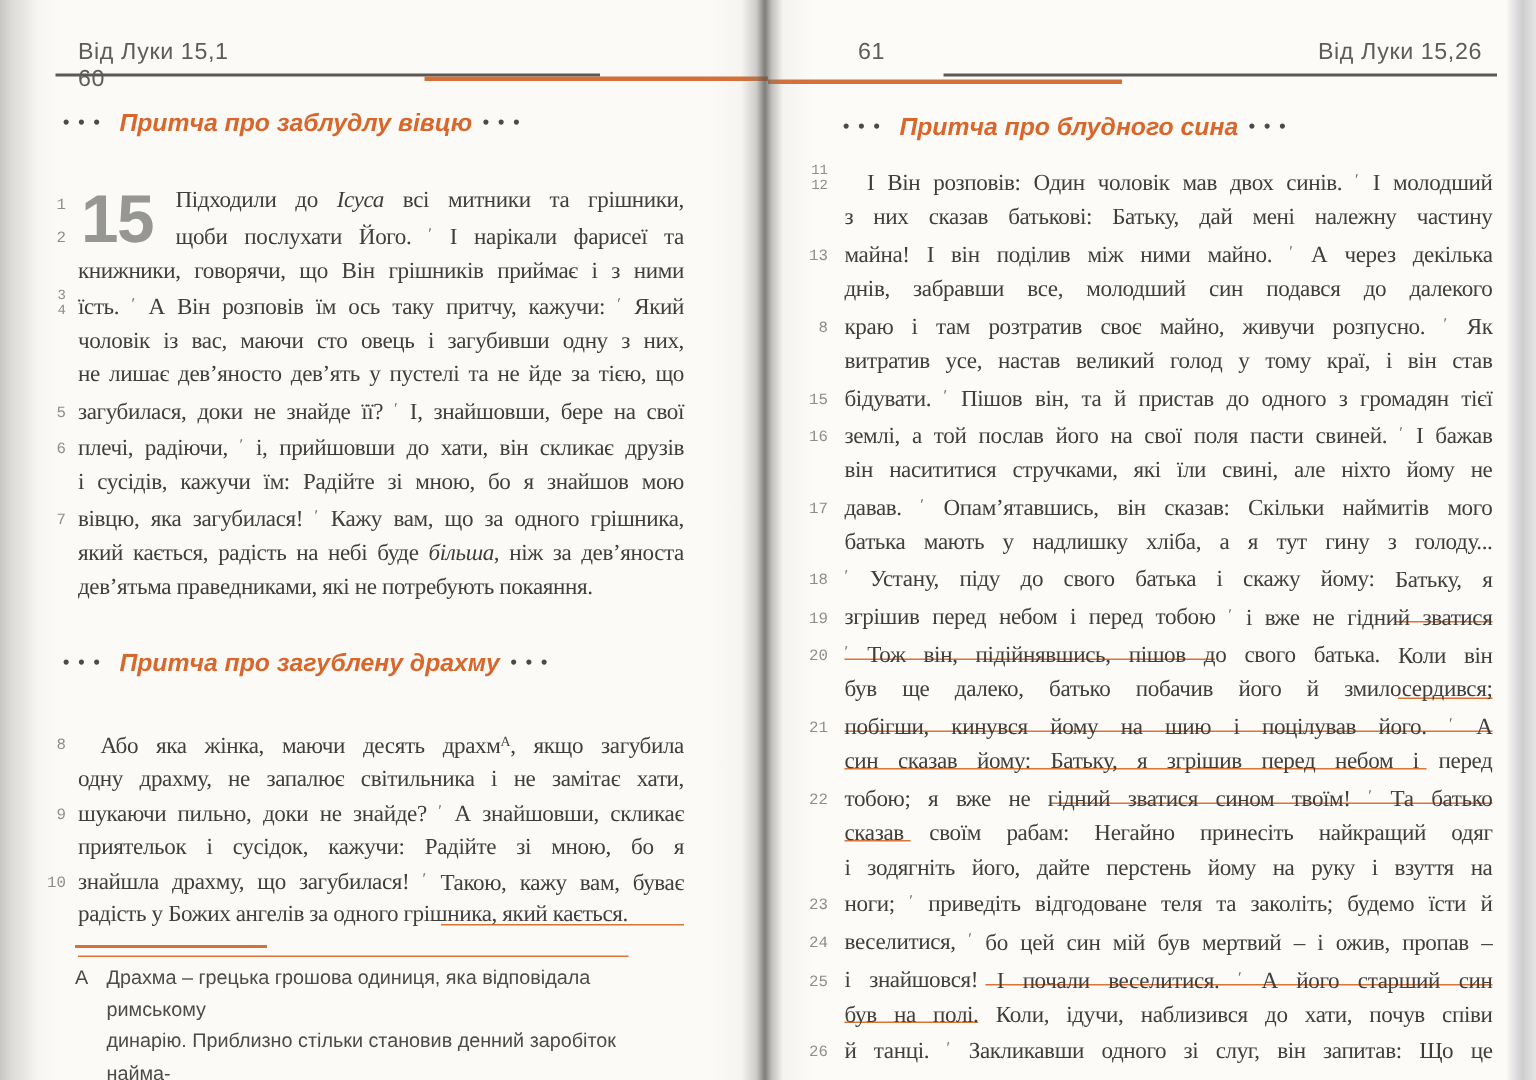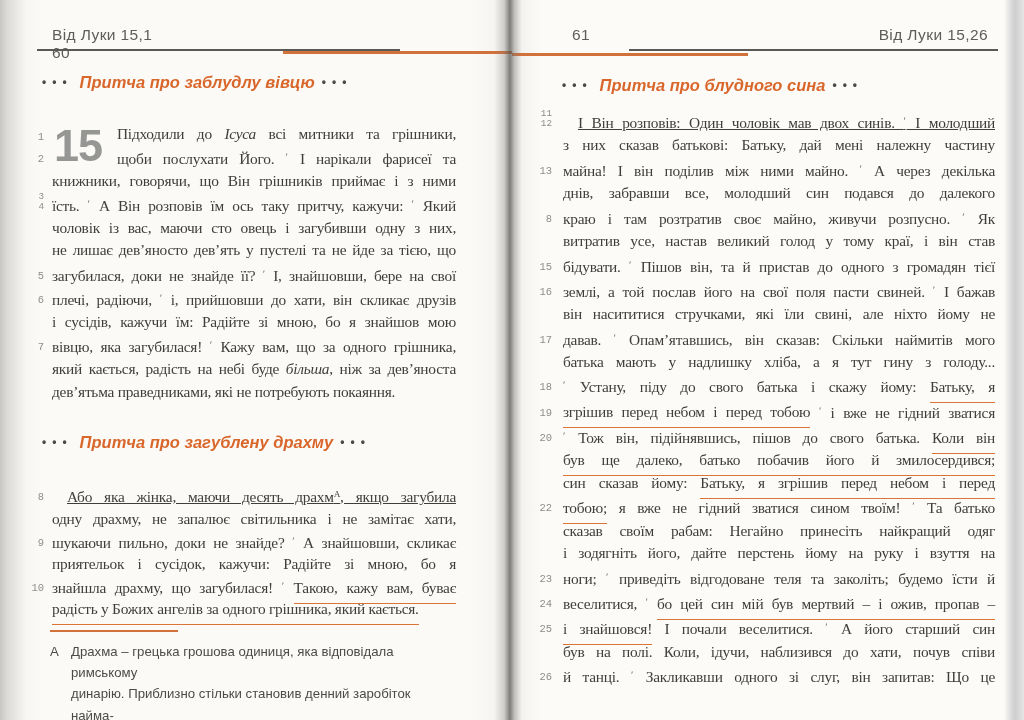--- a/index.html
+++ b/index.html
@@ -40,30 +40,30 @@
   .h-right1{top:76px;left:50px;width:424px;}
   
   .textcol{position:absolute;color:#403e3b;letter-spacing:-0.25px;}
   .p-left1{top:123px;left:52px;width:404px;font-size:15.4px;line-height:22.2px;}
   .p-left2{top:484px;left:52px;width:404px;font-size:15.4px;line-height:21.8px;}
   .p-right1{top:109px;left:51px;width:432px;font-size:15.4px;line-height:22.6px;}
   .row{position:relative;}
   .txt{display:block;white-space:nowrap;text-align:justify;text-align-last:justify;}
   .row.last .txt{text-align-last:left;}
   .row.cap .txt{padding-left:65px;}
-  .row.ind .txt{padding-left:15px;text-decoration:underline;}
+  .row.ind .txt{padding-left:15px;}
   .vnum{position:absolute;left:-28px;top:3px;width:20px;text-align:right;
     font-family:Liberation Mono, monospace;font-size:10.5px;color:#8e8d8b;letter-spacing:0;}
   .p-right1 .vnum{left:-31px;}
   .vnum.vs{display:flex;flex-direction:column;align-items:flex-end;top:0;font-size:9.3px;line-height:9.8px;}
   .chapnum{position:absolute;left:2px;top:1px;
     font-family:"Liberation Sans",sans-serif;font-weight:bold;font-size:45px;line-height:44px;
     color:#969695;letter-spacing:-1px;}
   .vt{color:#6f6e6c;font-size:.72em;vertical-align:.33em;margin-right:1px;}
-  .u{border-bottom:1.8px solid #dc7437;padding-bottom:7px;}
+  .u{border-bottom:1.8px solid #dc7437;padding-bottom:19px;}
   .i{font-style:italic;}
   .sup{font-size:.6em;vertical-align:.55em;}
   
   .fn-divider{position:absolute;top:630px;left:50px;width:128px;height:2.4px;background:#d3713b;}
   .footnote{position:absolute;top:641px;left:50px;width:402px;
     font-family:"Liberation Sans",sans-serif;font-size:13.2px;line-height:21.2px;color:#4c4b49;}
   .fn-marker{position:absolute;left:0;top:0;}
   .fn-lines{padding-left:21px;}
 </style>
 </head>
@@ -234,20 +234,24 @@
           <span class="txt"><span class="u">згрішив перед небом і перед тобою</span> <span class="vt">ʹ</span> і вже не гідний зватися</span>
         </div>
         <div class="row">
           <span class="vnum">20</span>
           <span class="txt"><span class="vt">ʹ</span> Тож він, підійнявшись, пішов до свого батька. <span class="u">Коли він</span></span>
         </div>
         <div class="row">
           <span class="txt"><span class="u">був ще далеко, батько побачив його й змилосердився;</span></span>
         </div>
         <div class="row">
+          <span class="vnum">21</span>
+          <span class="txt"><span class="u">побігши, кинувся йому на шию і поцілував його.</span> <span class="vt">ʹ</span> А</span>
+        </div>
+        <div class="row">
           <span class="txt">син сказав йому: <span class="u">Батьку, я згрішив перед небом і перед</span></span>
         </div>
         <div class="row">
           <span class="vnum">22</span>
           <span class="txt"><span class="u">тобою;</span> я вже не гідний зватися сином твоїм! <span class="vt">ʹ</span> Та батько</span>
         </div>
         <div class="row">
           <span class="txt">сказав своїм рабам: Негайно принесіть найкращий одяг</span>
         </div>
         <div class="row">

